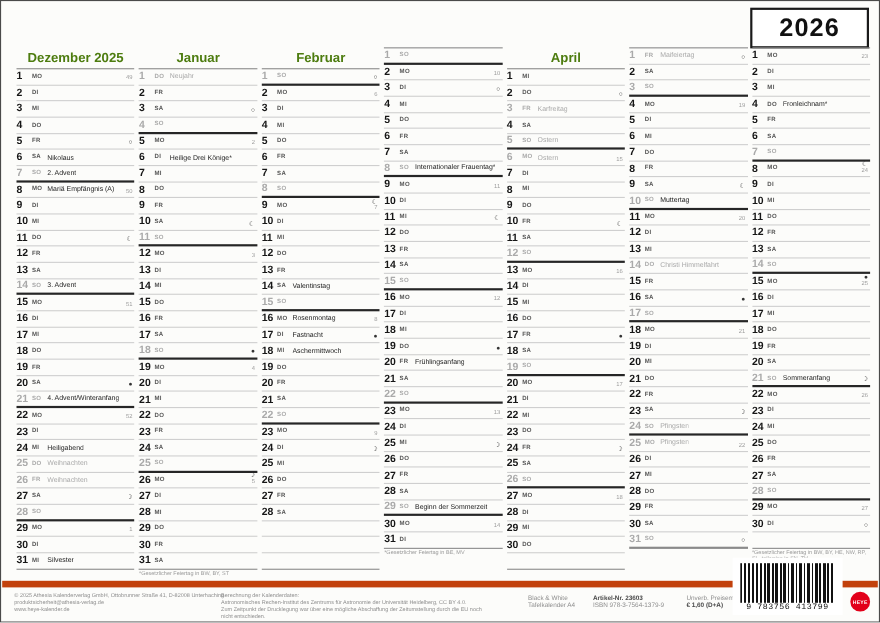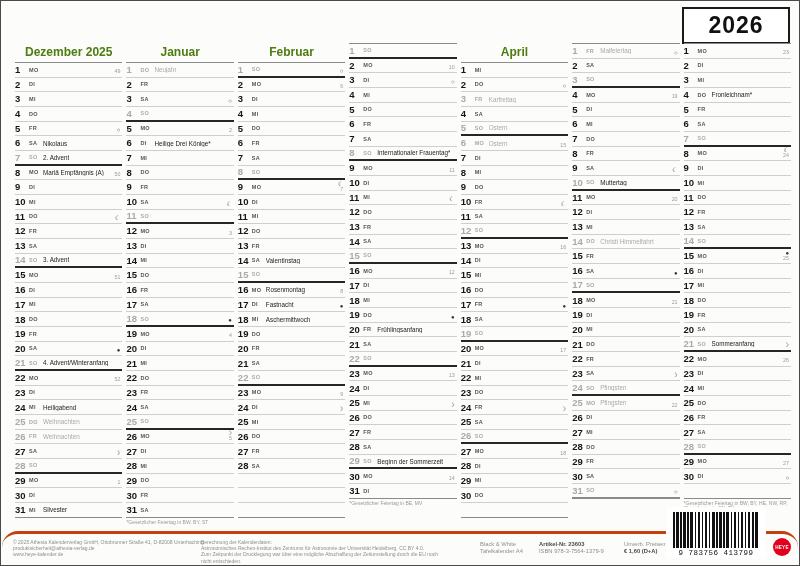--- a/index.html
+++ b/index.html
@@ -18,21 +18,21 @@
   .day-row.sun{border-bottom:2px solid #262626;}
   .rows .day-row:last-child{border-bottom-color:#8a8a8a;}
   .num{flex:0 0 14px;font-size:9.5px;font-weight:700;color:#161616;line-height:1;}
   .wd{flex:0 0 14px;font-size:5.5px;font-weight:700;color:#555;letter-spacing:.3px;line-height:1;padding-top:1px;}
   .lbl{font-size:6.3px;color:#222;line-height:1;white-space:nowrap;overflow:hidden;padding-top:1px;}
   .right{position:absolute;right:2px;bottom:2px;display:flex;flex-direction:column;align-items:flex-end;line-height:1;}
   .moon{font-size:6px;color:#333;line-height:1;}
   .wk{font-size:5.3px;color:#9b9b9b;line-height:1;}
   .dim{color:#aaaaaa !important;}
   .footnote{margin-top:2px;font-size:5px;line-height:5.5px;color:#9a9a9a;}
-  .footer{position:absolute;left:1px;right:1px;bottom:0;height:31px;border-top:3px solid #c2410c;border-radius:16px;}
+  .footer{position:absolute;left:1px;right:1px;bottom:0;height:31px;border-top:6px solid #c2410c;}
   .fblock{position:absolute;font-size:5px;line-height:6.2px;color:#8f8f8f;}
   .f-copy{left:11px;top:5px;}
   .f-calc{left:199px;top:5px;max-width:240px;}
   .f-prod{left:478px;top:7px;font-size:5.8px;line-height:7px;}
   .f-art{left:537px;top:7px;font-size:5.8px;line-height:7px;}
   .f-art .b1{font-weight:700;color:#4a4a4a;}
   .f-price{left:622px;top:7px;font-size:5.8px;line-height:7px;}
   .f-price .b2{font-weight:700;color:#4a4a4a;}
   .barcode-box{position:absolute;left:664px;bottom:6px;width:100px;height:52px;background:#fff;
         display:flex;flex-direction:column;align-items:center;justify-content:flex-end;padding:2px 0;box-sizing:border-box;}

